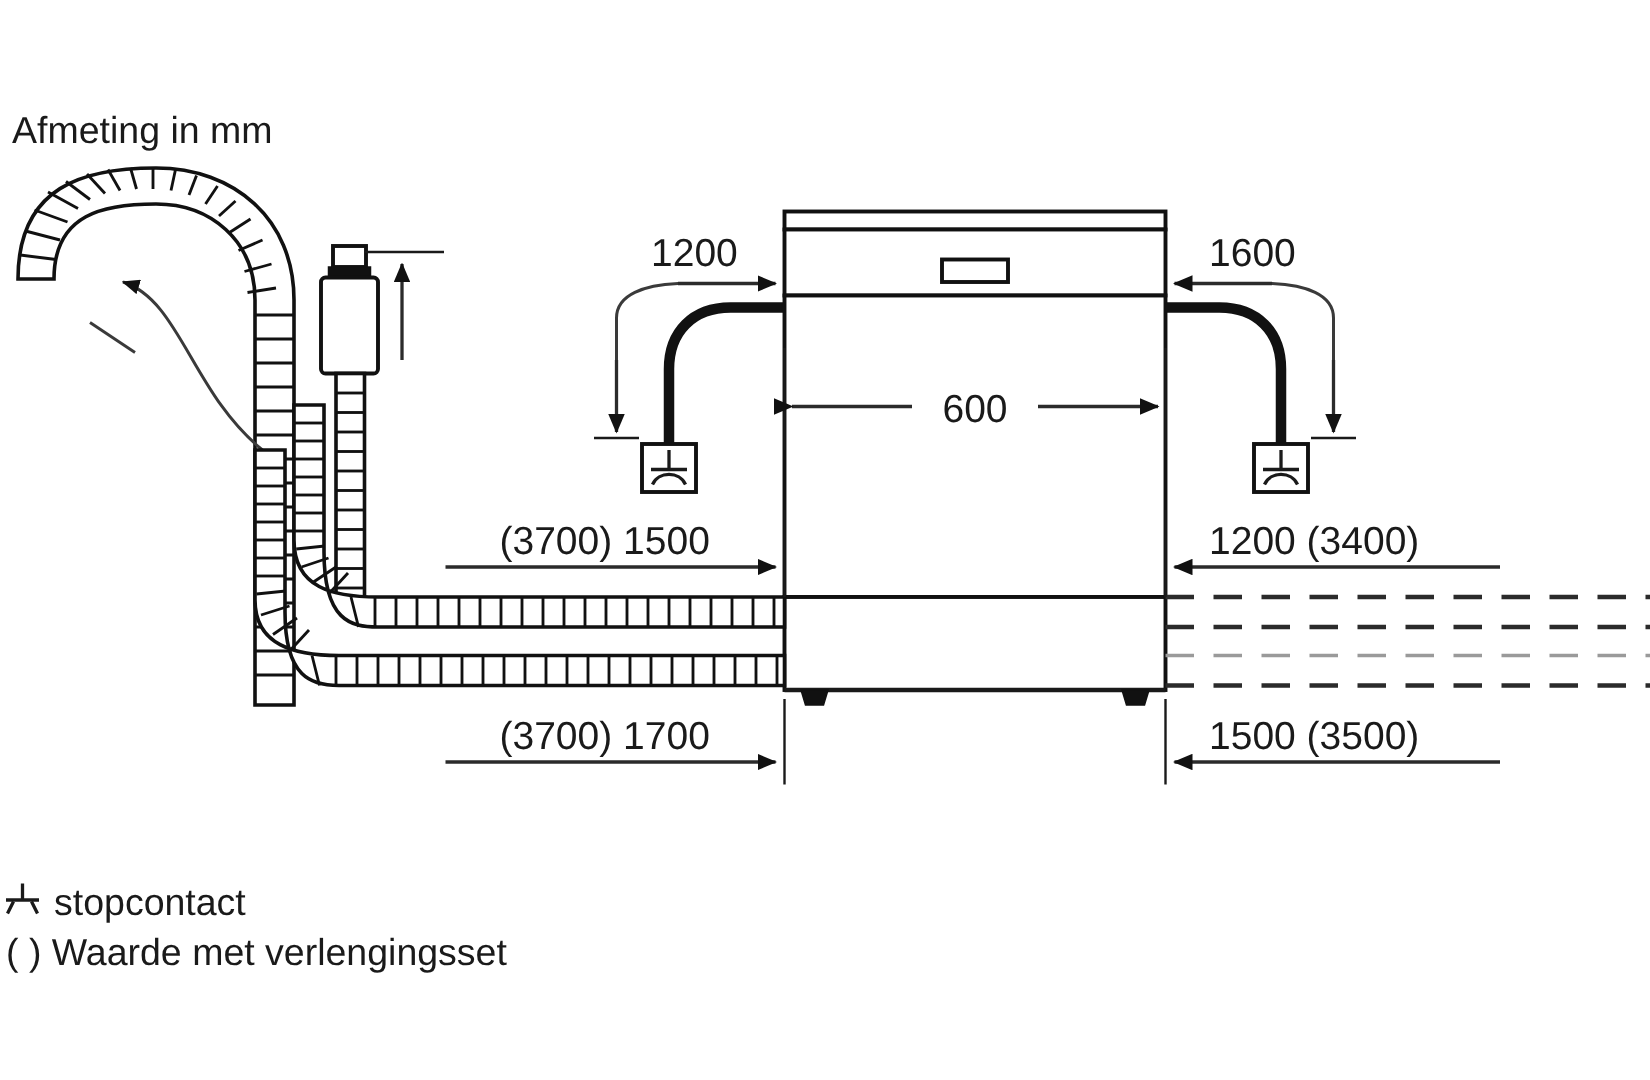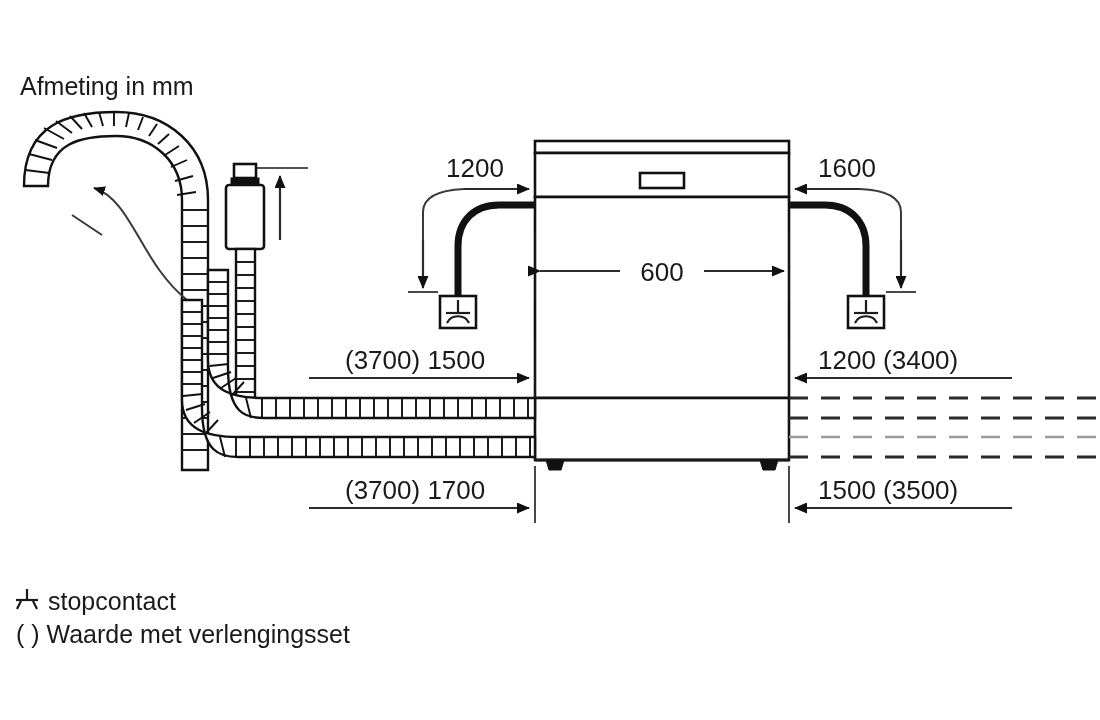--- a/index.html
+++ b/index.html
@@ -10,21 +10,21 @@
   body {
     width: 1100px;
     height: 720px;
     position: relative;
     font-family: "Liberation Sans", sans-serif;
     color: #1a1a1a;
     overflow: hidden;
   }
   #diagram-root {
     position: absolute;
-    left: 12px;
+    left: 0;
     top: 0;
     width: 950px;
     height: 720px;
     text-align: right;
   }
   svg.figure {
     display: block;
     width: 1100px;
     height: 720px;
   }

